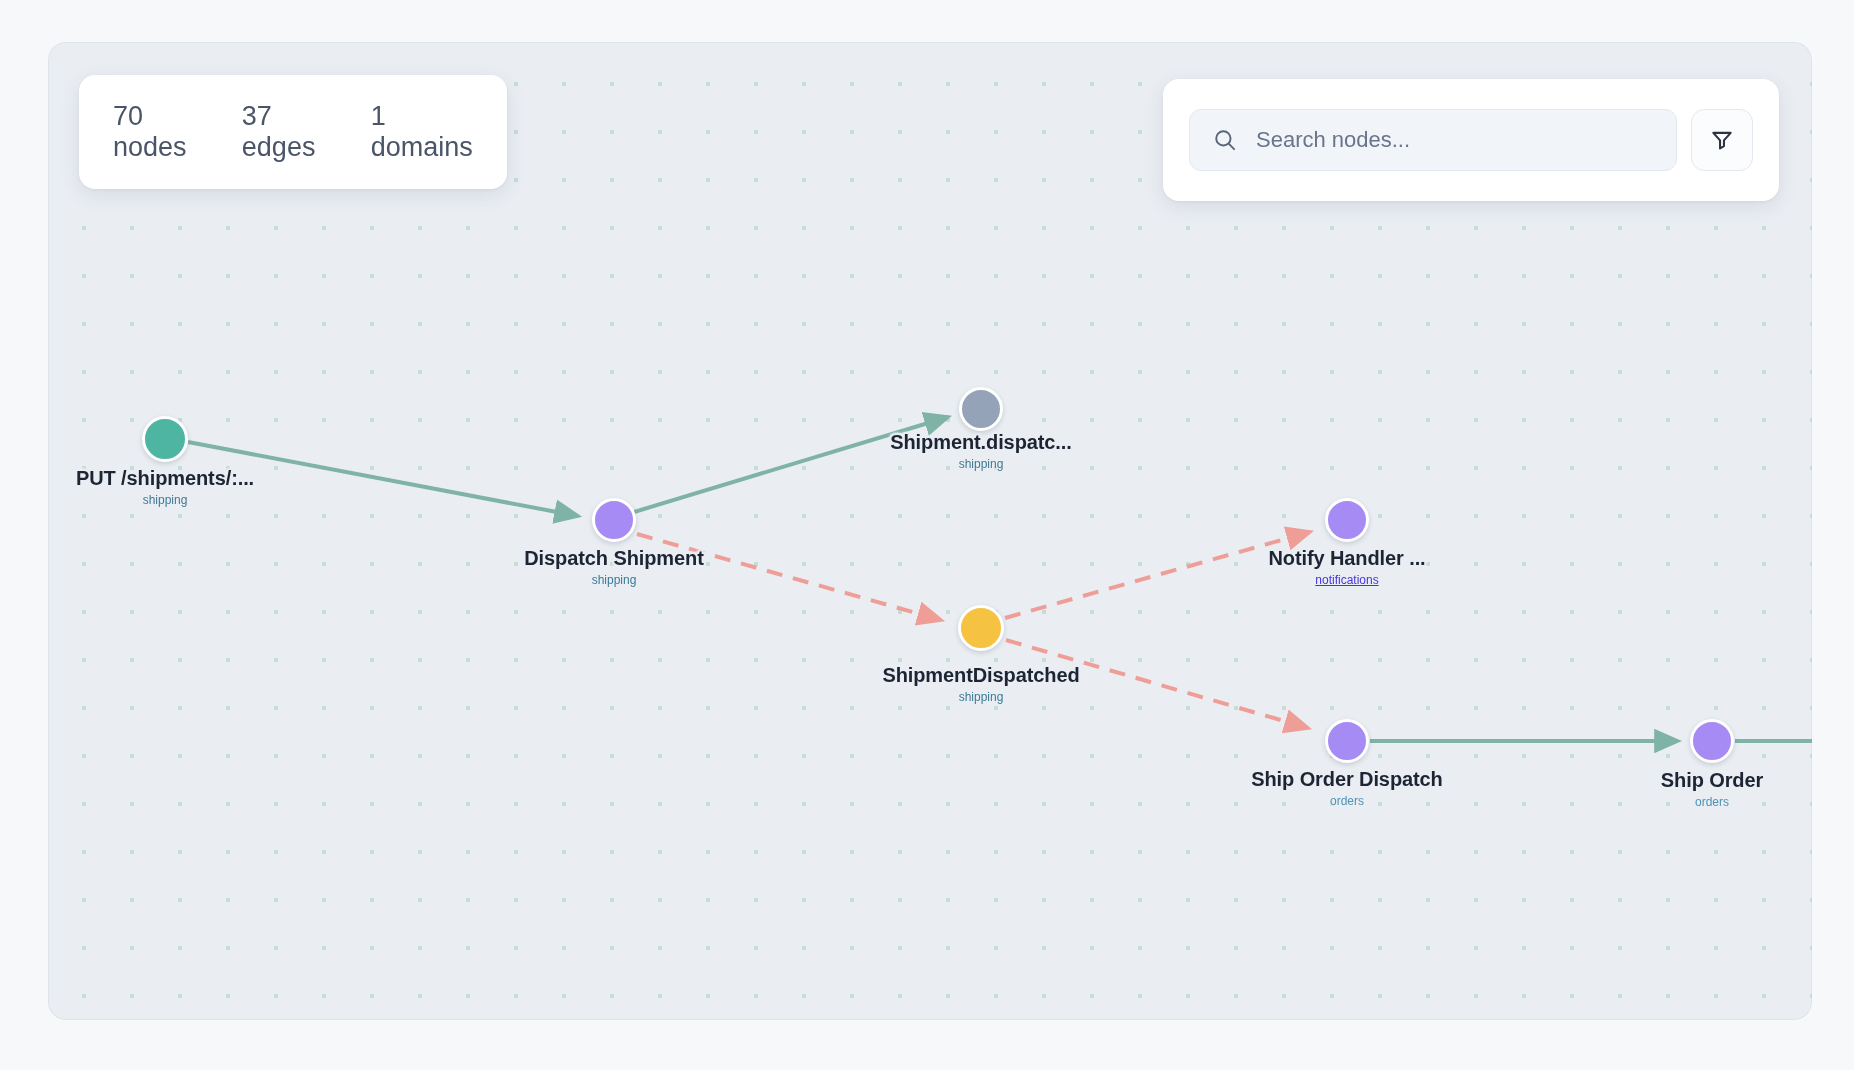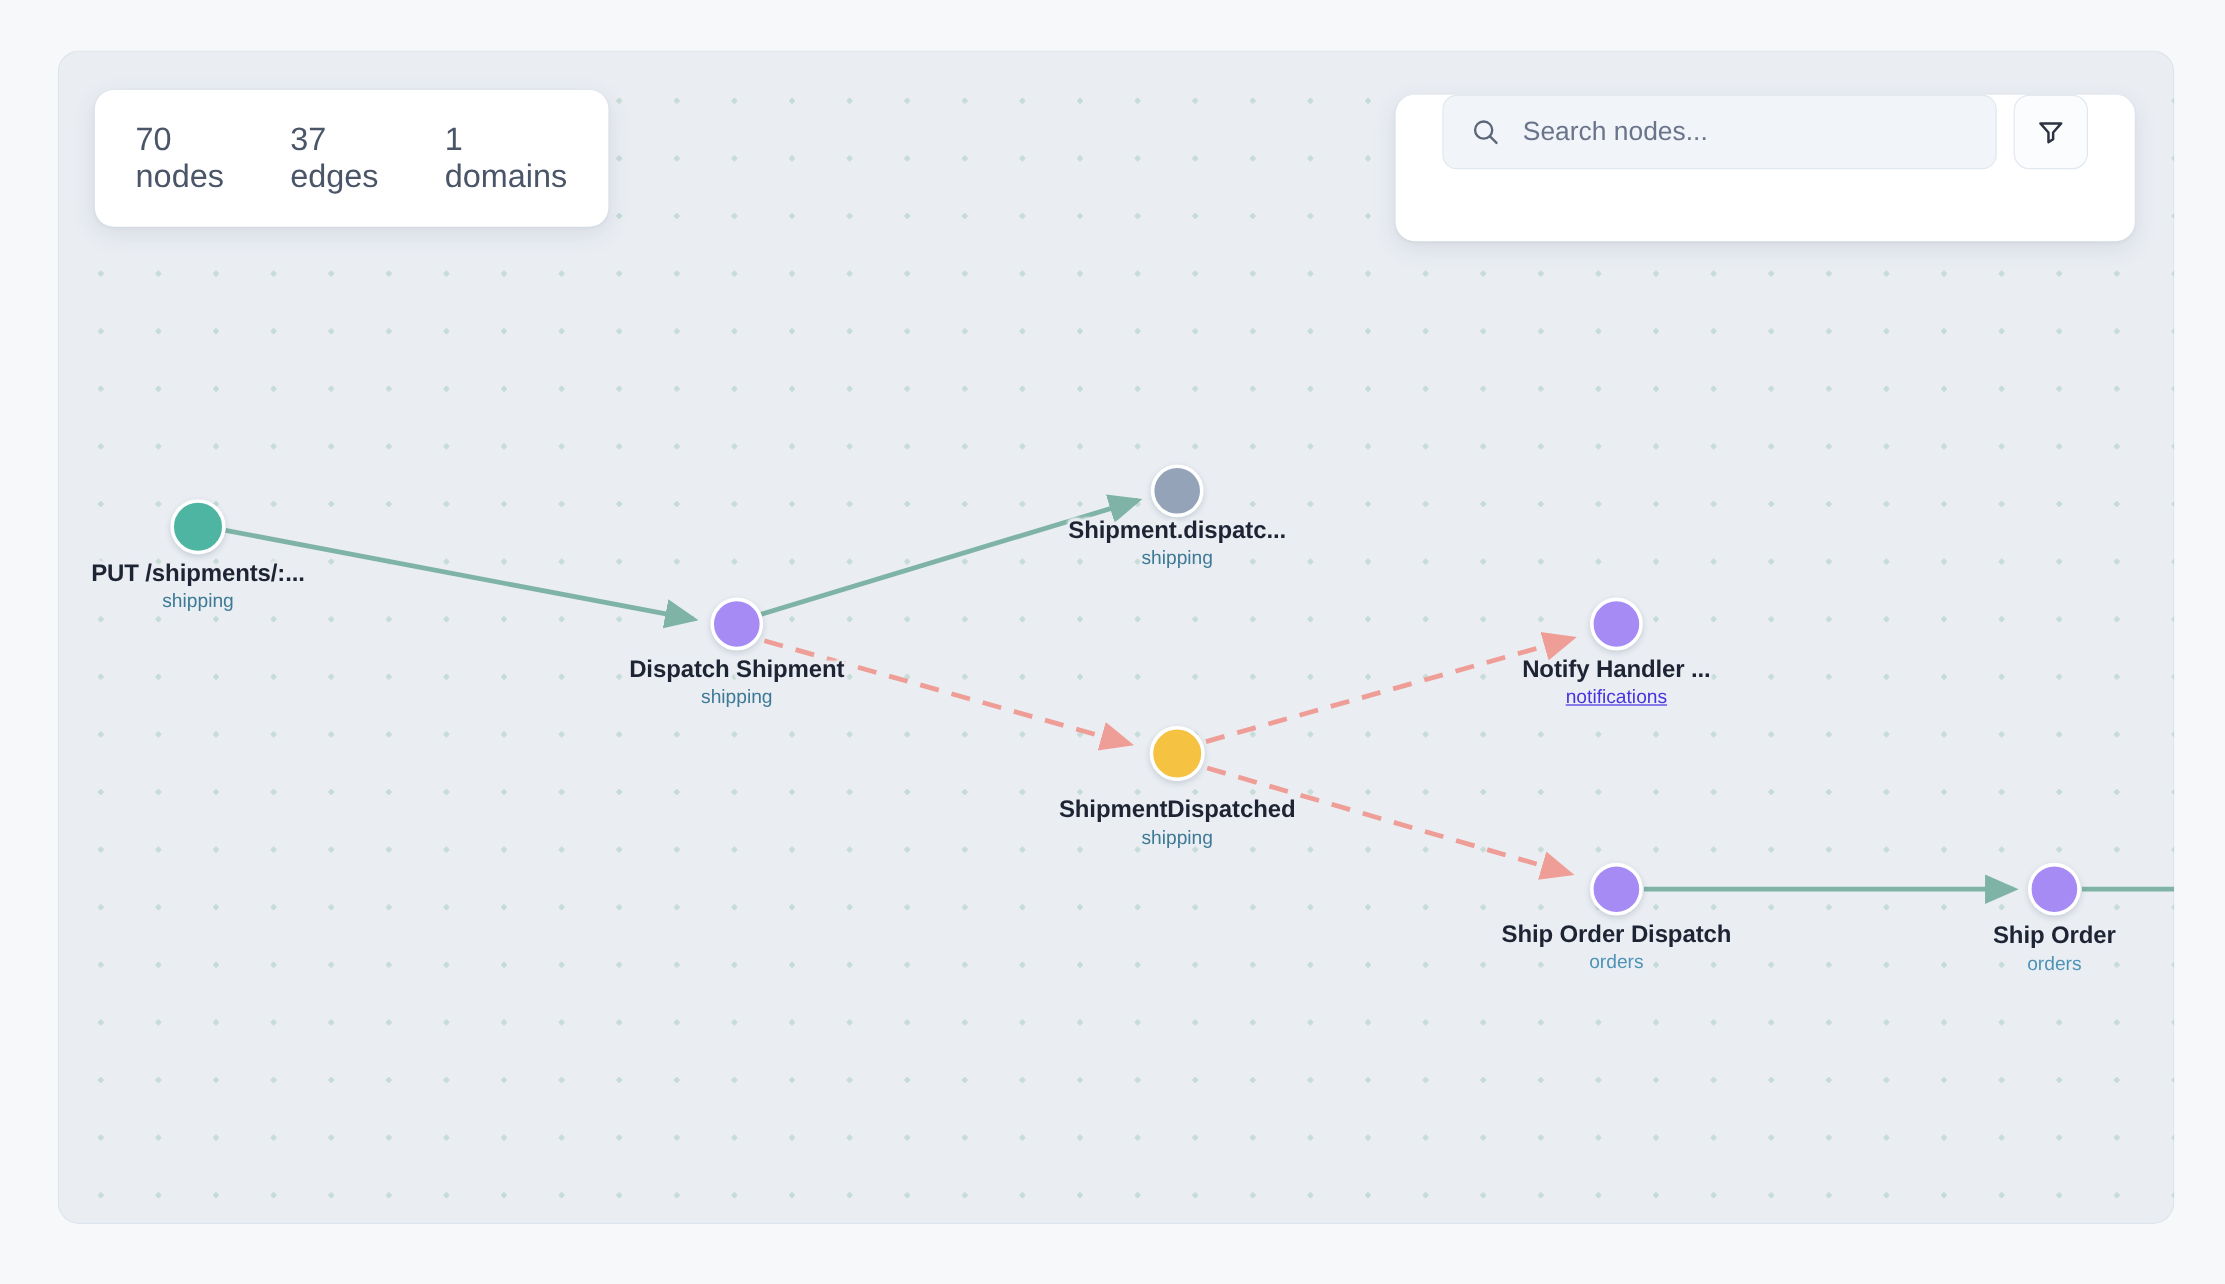--- a/index.html
+++ b/index.html
@@ -68,21 +68,21 @@
     font-weight: bold;
     color: #1d2433;
     letter-spacing: -0.1px;
     text-shadow:
       -2px 0 2px #eaeef3, 2px 0 2px #eaeef3,
       0 -2px 2px #eaeef3, 0 2px 2px #eaeef3,
       -2px -2px 2px #eaeef3, 2px 2px 2px #eaeef3,
       2px -2px 2px #eaeef3, -2px 2px 2px #eaeef3;
   }
   .node-domain {
-    font-size: 16px;
+    font-size: 12px;
     margin-top: 3px;
     text-shadow:
       -2px 0 2px #eaeef3, 2px 0 2px #eaeef3,
       0 -2px 2px #eaeef3, 0 2px 2px #eaeef3;
   }
   
   #info-card {
     position: absolute;
     left: 79px;
     top: 75px;
@@ -111,23 +111,23 @@
     position: absolute;
     left: 1163px;
     top: 79px;
     width: 616px;
     height: 122px;
     box-sizing: border-box;
     background: #ffffff;
     border-radius: 16px;
     box-shadow: 0 6px 20px rgba(45,60,90,0.10), 0 1px 3px rgba(45,60,90,0.06);
     display: flex;
-    align-items: flex-start;
+    align-items: center;
     gap: 14px;
-    padding: 0 39px;
+    padding: 0 26px;
   }
   #search-box {
     flex: 1;
     height: 62px;
     background: #f1f4f8;
     border: 1px solid #e2e8f0;
     border-radius: 12px;
     display: flex;
     align-items: center;
     gap: 16px;

